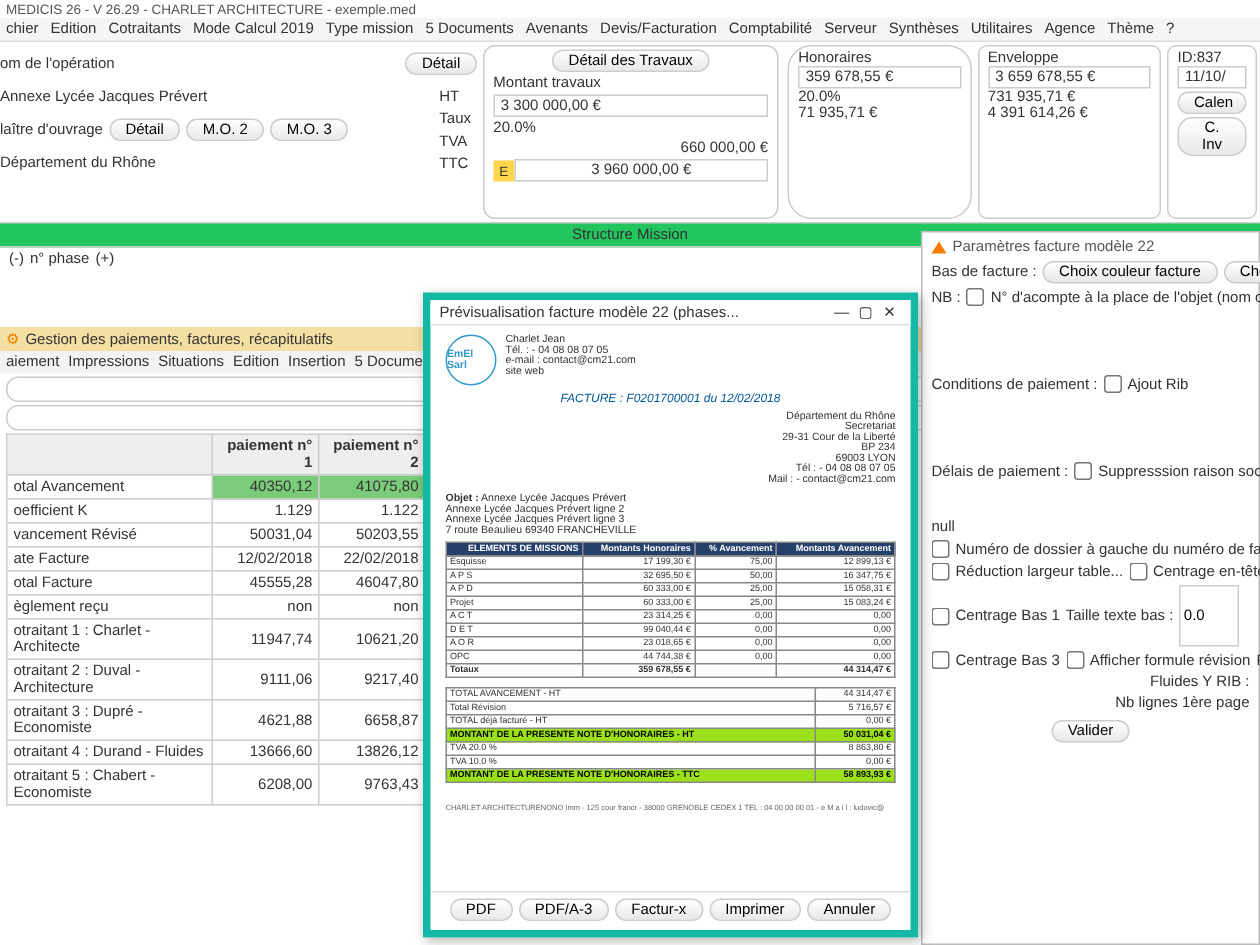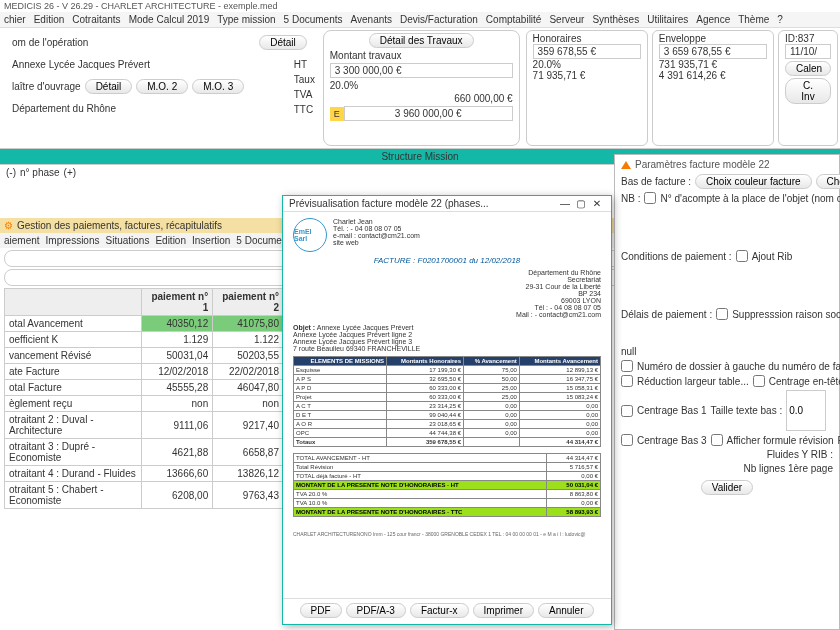--- a/index.html
+++ b/index.html
@@ -1,45 +1,45 @@
 <!DOCTYPE html>
 <html><head>
 <meta charset="utf-8">
 <style>
 * { box-sizing: border-box; margin: 0; padding: 0; font-family: Arial, sans-serif; }
 body { width: 840px; height: 630px; background: #fff; font-size: 10px; color: #333; position: relative; overflow: hidden; }
 .titlebar { background: #fff; padding: 1px 4px; font-size: 9px; color: #555; }
 .menubar { display: flex; gap: 8px; padding: 2px 4px; font-size: 10px; border-bottom: 1px solid #ddd; background: #f5f5f5; }
 .menubar span { cursor: pointer; }
 .top-area { display: flex; height: 120px; }
-.left-op { width: 340px; padding: 2px 12px; }
+.left-op { width: 340px; padding: 2px 0; }
 .row { display: flex; align-items: center; gap: 4px; margin: 2px 0; height: 20px; }
 .btn { background: linear-gradient(#fff,#e8e8e8); border: 1px solid #ccc; border-radius: 10px; padding: 1px 10px; font-size: 10px; cursor: pointer; }
 .lbl { display: inline-block; }
 .travaux-box { border: 1px solid #ccc; border-radius: 8px; width: 210px; margin: 2px 4px; padding: 2px 6px; position: relative; }
 .travaux-box .hdr { text-align: center; }
 .travaux-box .hdr .btn { margin: 0 auto; }
 .trow { display: flex; justify-content: space-between; align-items: center; margin: 2px 0; }
 .field { border: 1px solid #ccc; padding: 1px 4px; background: #fff; font-size: 10px; }
 .side-labels { position: absolute; left: -30px; top: 28px; display: flex; flex-direction: column; gap: 4px; font-size: 10px; }
 .e-badge { background: #ffd54a; width: 14px; height: 14px; display: inline-flex; align-items: center; justify-content: center; font-size: 9px; }
 .hon-box, .env-box, .id-box { border: 1px solid #ccc; border-radius: 6px; padding: 2px 6px; margin: 2px; }
-.hon-box { width: 130px; }
+.hon-box { width: 130px; border-radius: 16px; }
 .env-box { width: 130px; }
 .id-box { width: 60px; }
-.structure-hdr { text-align: center; border-top: 1px solid #ccc; border-bottom: 1px solid #ccc; padding: 2px; background: #14b8a6; }
+.structure-hdr { text-align: center; border-top: 1px solid #ccc; border-bottom: 1px solid #ccc; padding: 2px; background: #22c55e; }
 .phase-row { display: flex; align-items: center; gap: 4px; padding: 2px 6px; }
 .mini-tb { display: inline-block; border: 1px solid #ccc; width: 60px; text-align: center; padding: 1px; }
 .tabs2 { display: flex; gap: 6px; padding: 2px 4px; font-size: 10px; background: #f3f3f3; }
 .tbl { width: 280px; border-collapse: collapse; font-size: 10px; margin: 2px 4px; }
 .tbl th, .tbl td { border: 1px solid #ccc; padding: 2px 4px; text-align: right; }
 .tbl th:first-child, .tbl td:first-child { text-align: left; }
 .tbl th { background: #eee; }
 .hl { background: #7acb7a; }
-.preview-win { position: absolute; left: 282px; top: 195px; width: 330px; height: 430px; background: #fff; border: 1px solid #14b8a6; box-shadow: 2px 2px 8px rgba(0,0,0,.3); z-index: 50; }
+.preview-win { position: absolute; left: 282px; top: 195px; width: 330px; height: 430px; background: #fff; border: 5px solid #14b8a6; box-shadow: 2px 2px 8px rgba(0,0,0,.3); z-index: 50; }
 .preview-win .titb { display: flex; justify-content: space-between; align-items: center; padding: 2px 6px; background: #fff; border-bottom: 1px solid #ddd; font-size: 10px; }
 .preview-win .titb .ctrls span { display: inline-block; width: 16px; text-align: center; cursor: pointer; }
 .doc { padding: 6px 10px; font-size: 7px; }
 .logo { width: 34px; height: 34px; border: 1px solid #39c; border-radius: 50%; display: inline-flex; align-items: center; justify-content: center; color: #39c; font-weight: bold; font-size: 7px; }
 .inv-hdr { text-align: center; color: #00579b; font-size: 8px; margin: 4px 0; font-style: italic; }
 .inv-tbl { width: 100%; border-collapse: collapse; font-size: 6px; margin-top: 4px; }
 .inv-tbl th, .inv-tbl td { border: 1px solid #888; padding: 1px 2px; text-align: right; }
 .inv-tbl th { background: #24406b; color: #fff; }
 .inv-tbl td:first-child { text-align: left; }
 .grn { background: #9be01b !important; color: #000; font-weight: bold; }
@@ -208,20 +208,25 @@
         <td>otal Facture</td>
         <td>45555,28</td>
         <td>46047,80</td>
       </tr>
       <tr>
         <td>èglement reçu</td>
         <td>non</td>
         <td>non</td>
       </tr>
       <tr>
+        <td>otraitant 1 : Charlet - Architecte</td>
+        <td>11947,74</td>
+        <td>10621,20</td>
+      </tr>
+      <tr>
         <td>otraitant 2 : Duval - Architecture</td>
         <td>9111,06</td>
         <td>9217,40</td>
       </tr>
       <tr>
         <td>otraitant 3 : Dupré - Economiste</td>
         <td>4621,88</td>
         <td>6658,87</td>
       </tr>
       <tr>

